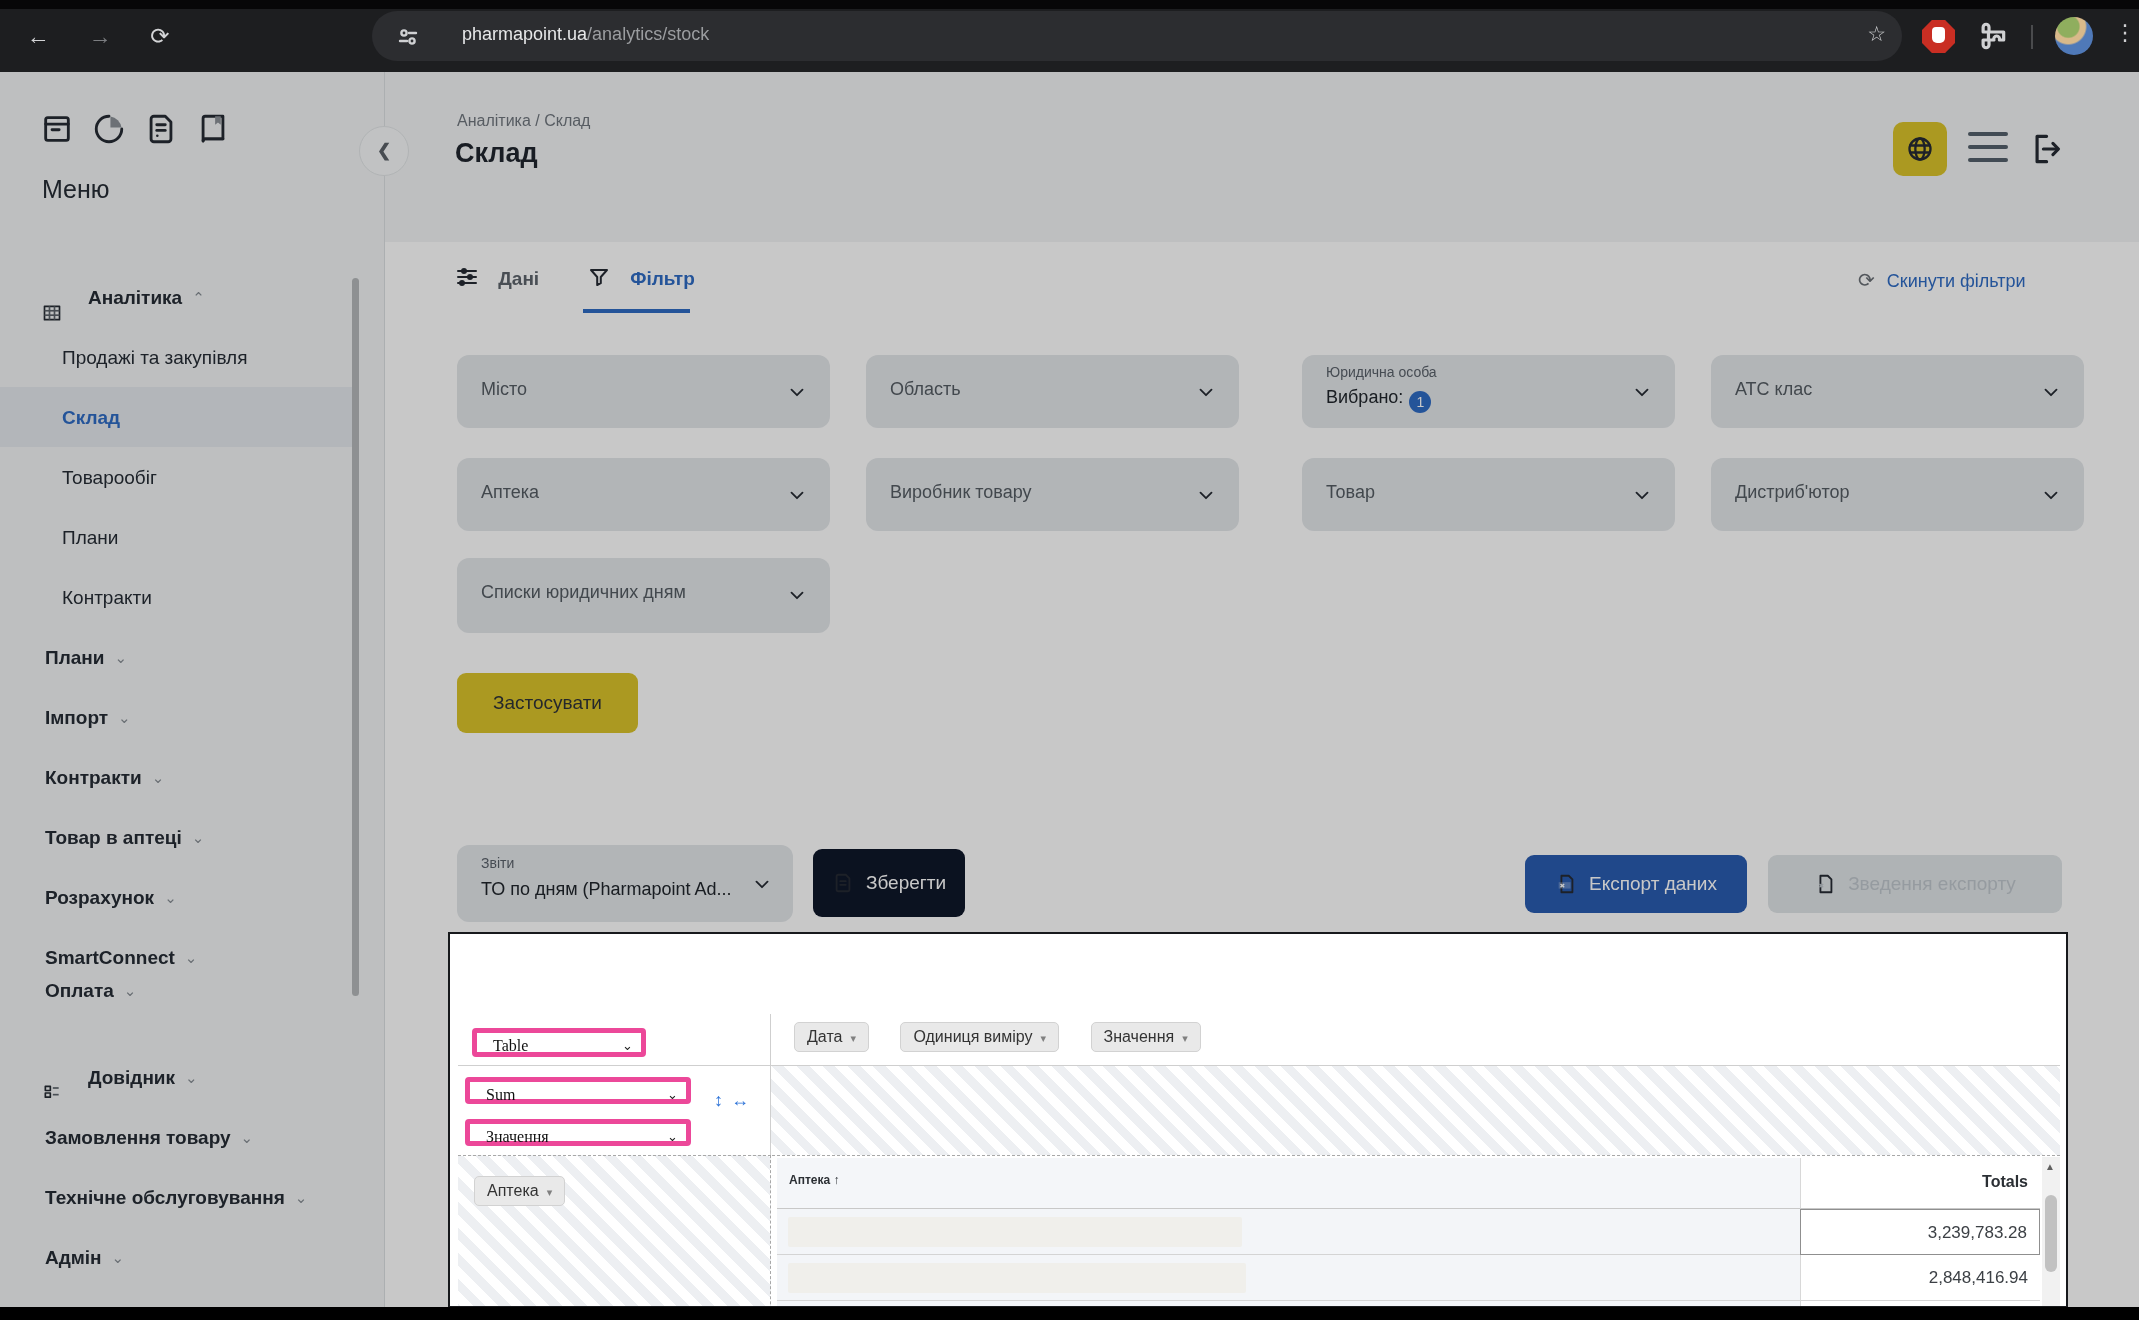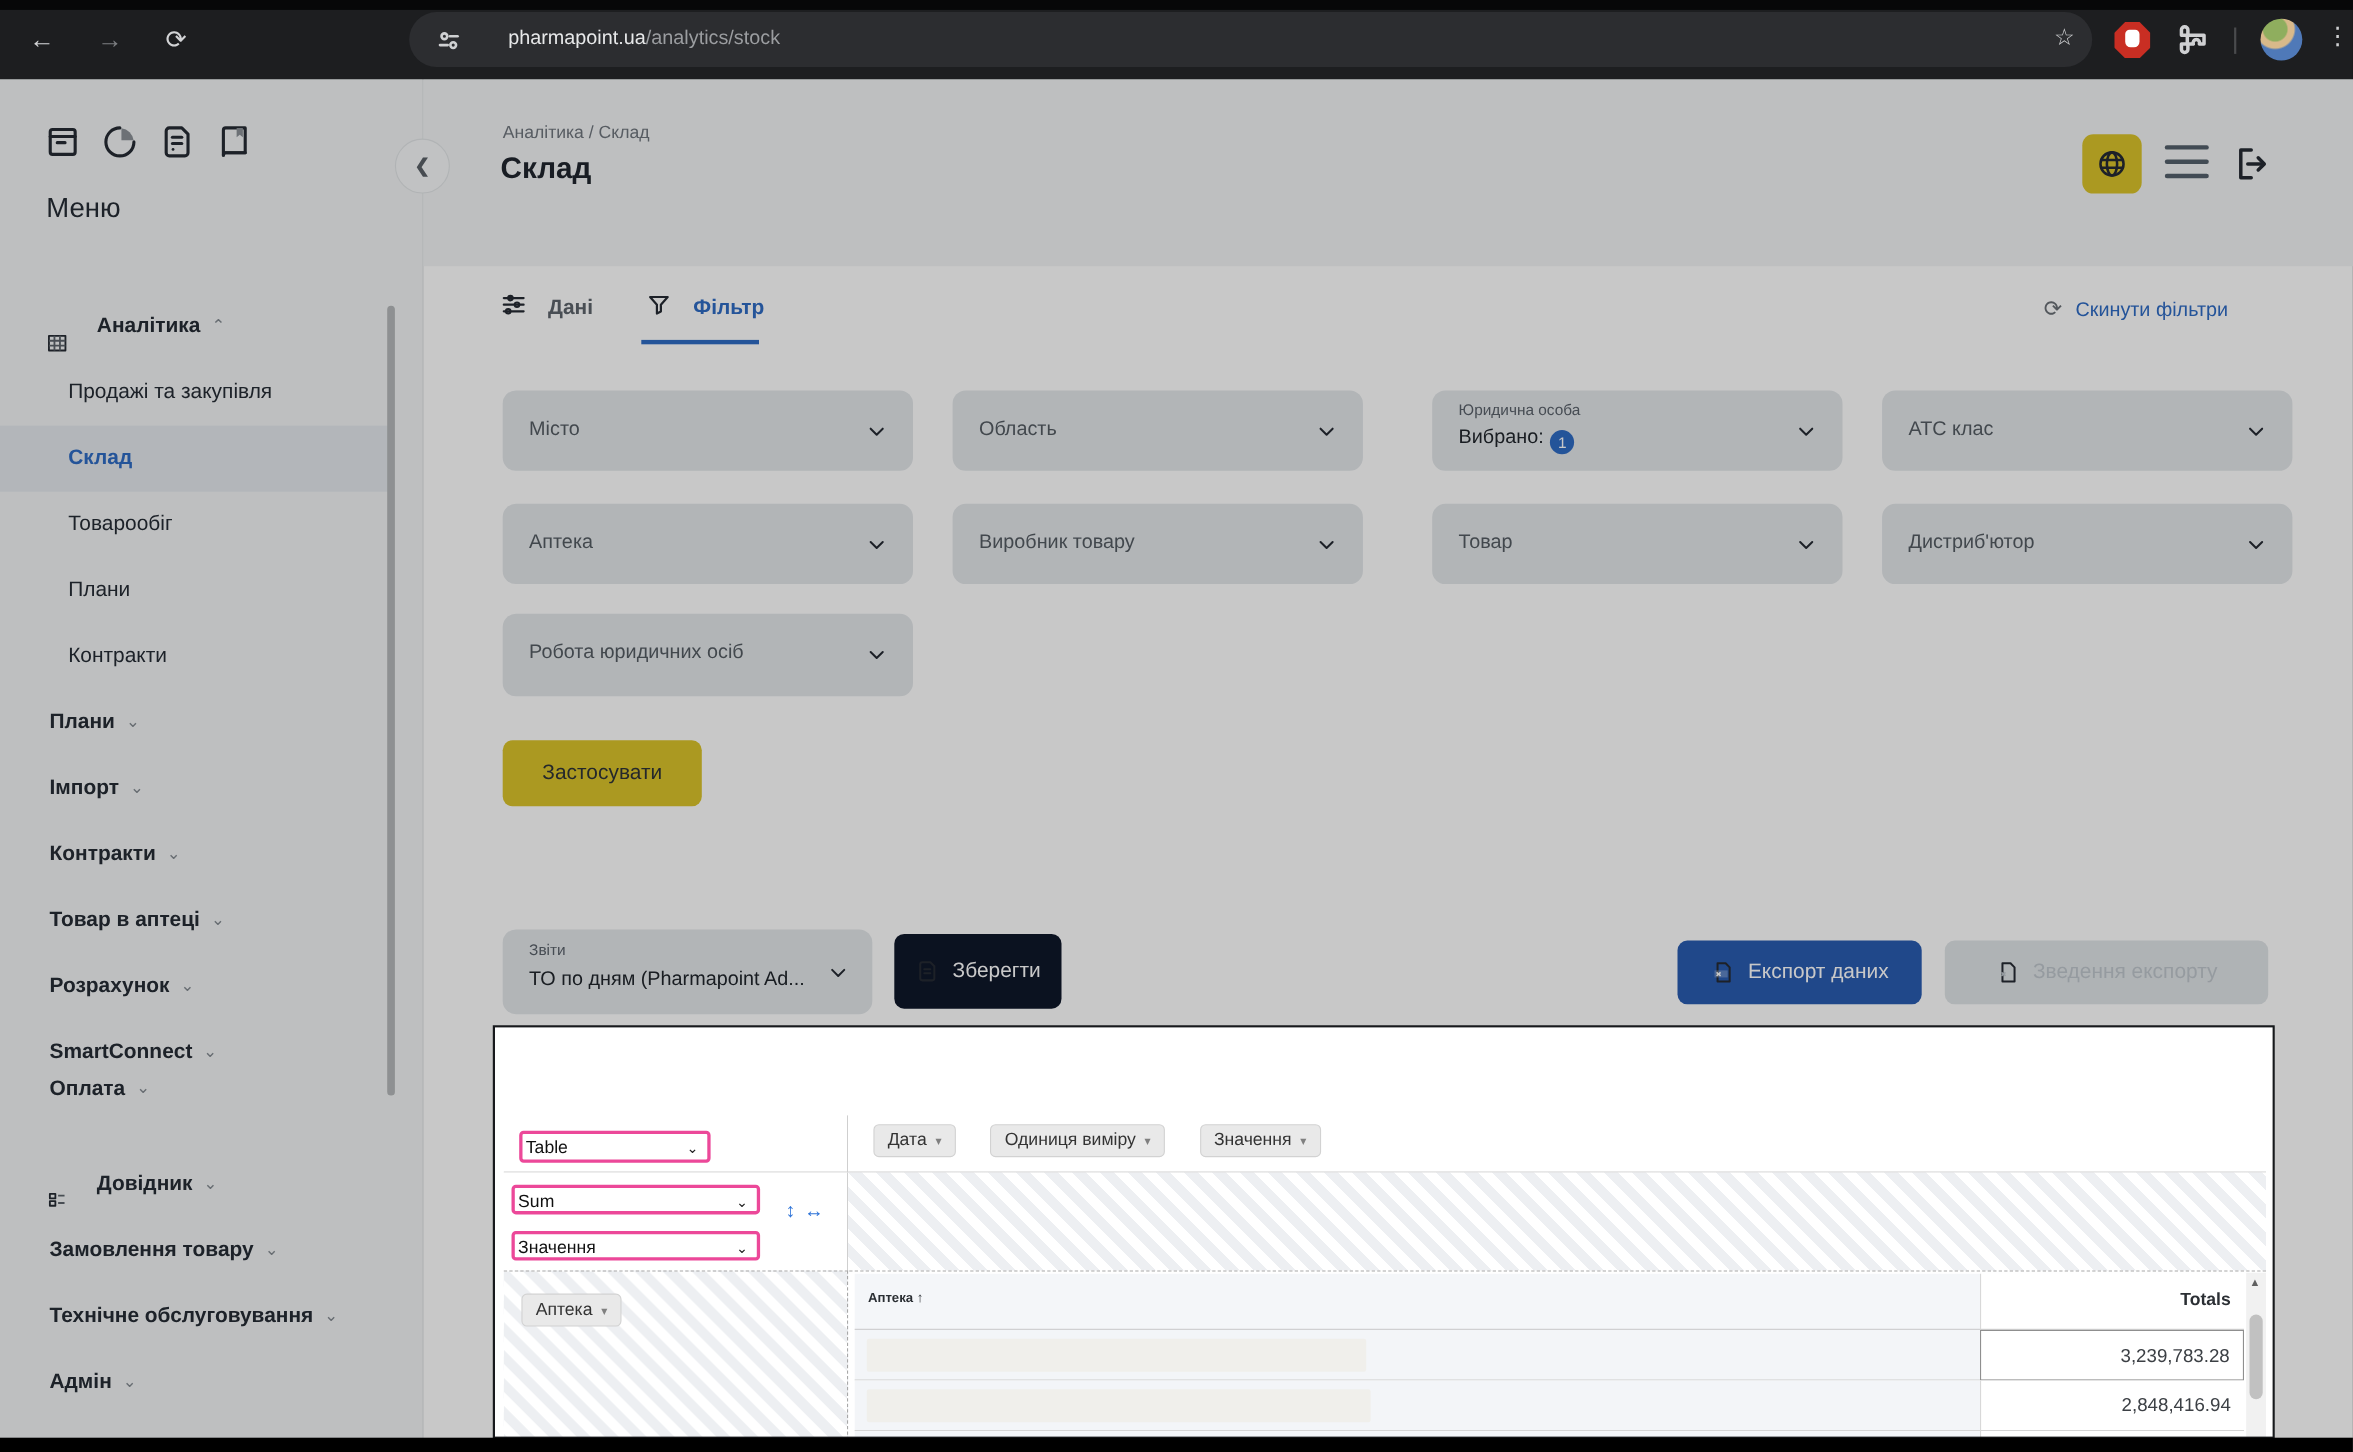--- a/index.html
+++ b/index.html
@@ -104,22 +104,22 @@
 
   
   .overlay { position:absolute; left:448px; top:932px; width:1620px; height:376px;
              box-shadow:0 0 0 3000px rgba(0,0,0,0.215); border:2px solid #17191c; z-index:50; pointer-events:none; }
   .pivot { position:absolute; left:448px; top:932px; width:1620px; height:376px; background:#fff; }
   .hatch { background:repeating-linear-gradient(45deg,#ffffff 0 9px,#edeff2 9px 18px); }
   .renderer-cell { position:absolute; left:10px; top:10px; width:313px; height:52px; background:#fff;
                    border-right:1px solid #cfcfcf; border-bottom:1px solid #cfcfcf; }
   .colattrs-cell { position:absolute; left:323px; top:10px; width:1289px; height:52px; background:#fff;
                    border-bottom:1px solid #cfcfcf; }
-  .fake-select { position:absolute; background:#fff; border:3px solid #ec4899; border-radius:4px; font-size:16px;
-                 color:#111; line-height:26px; padding:0 3px; }
+  .fake-select { position:absolute; background:#fff; border:5px solid #ec4899; border-radius:4px; font-size:16px;
+                 color:#111; line-height:26px; padding:0 16px;font-family:Liberation Serif, serif; }
   .fake-select .s-chev { position:absolute; right:8px; top:0; font-size:13px; color:#222; }
   .sel-renderer { left:14px; top:14px; width:174px; height:29px; }
   .agg-cell { position:absolute; left:10px; top:62px; width:313px; height:89px; background:#fff; border-right:1px solid #cfcfcf; }
   .sel-agg  { left:7px; top:11px; width:226px; height:27px; }
   .sel-aggval { left:7px; top:53px; width:226px; height:27px; }
   .agg-arrows { position:absolute; left:256px; top:24px; color:#2f74d8; font-size:18px; width:54px; }
   .agg-arrows span { margin-right:8px; }
   .unused-zone { position:absolute; left:323px; top:62px; width:1289px; height:89px; }
   .pvt-pill { display:inline-block; background:#e9e9e9; border:1px solid #d2d2d2; border-radius:5px;
               font-size:16px; color:#333; padding:5px 12px; margin-right:27px; white-space:nowrap; }
@@ -356,21 +356,21 @@
           <path d="M6 9.5 12 15.5 18 9.5" class="ico-stroke" stroke-width="2.6"></path>
         </svg></span>
     </div>
   <div class="chip chip8">
       <span class="c-lbl">Дистриб'ютор</span>
       <span class="c-chev"><svg width="22" height="22" viewBox="0 0 24 24">
           <path d="M6 9.5 12 15.5 18 9.5" class="ico-stroke" stroke-width="2.6"></path>
         </svg></span>
     </div>
   <div class="chip chip9">
-      <span class="c-lbl">Робота юридичних осіб</span>
+      <span class="c-lbl">Списки юридичних дням</span>
       <span class="c-chev"><svg width="22" height="22" viewBox="0 0 24 24">
           <path d="M6 9.5 12 15.5 18 9.5" class="ico-stroke" stroke-width="2.6"></path>
         </svg></span>
     </div>
 
   <button class="apply-btn">Застосувати</button>
 
   <div class="report-chip">
     <span class="c-lbl">Звіти</span>
     <span class="c-val">ТО по дням (Pharmapoint Ad...</span>

